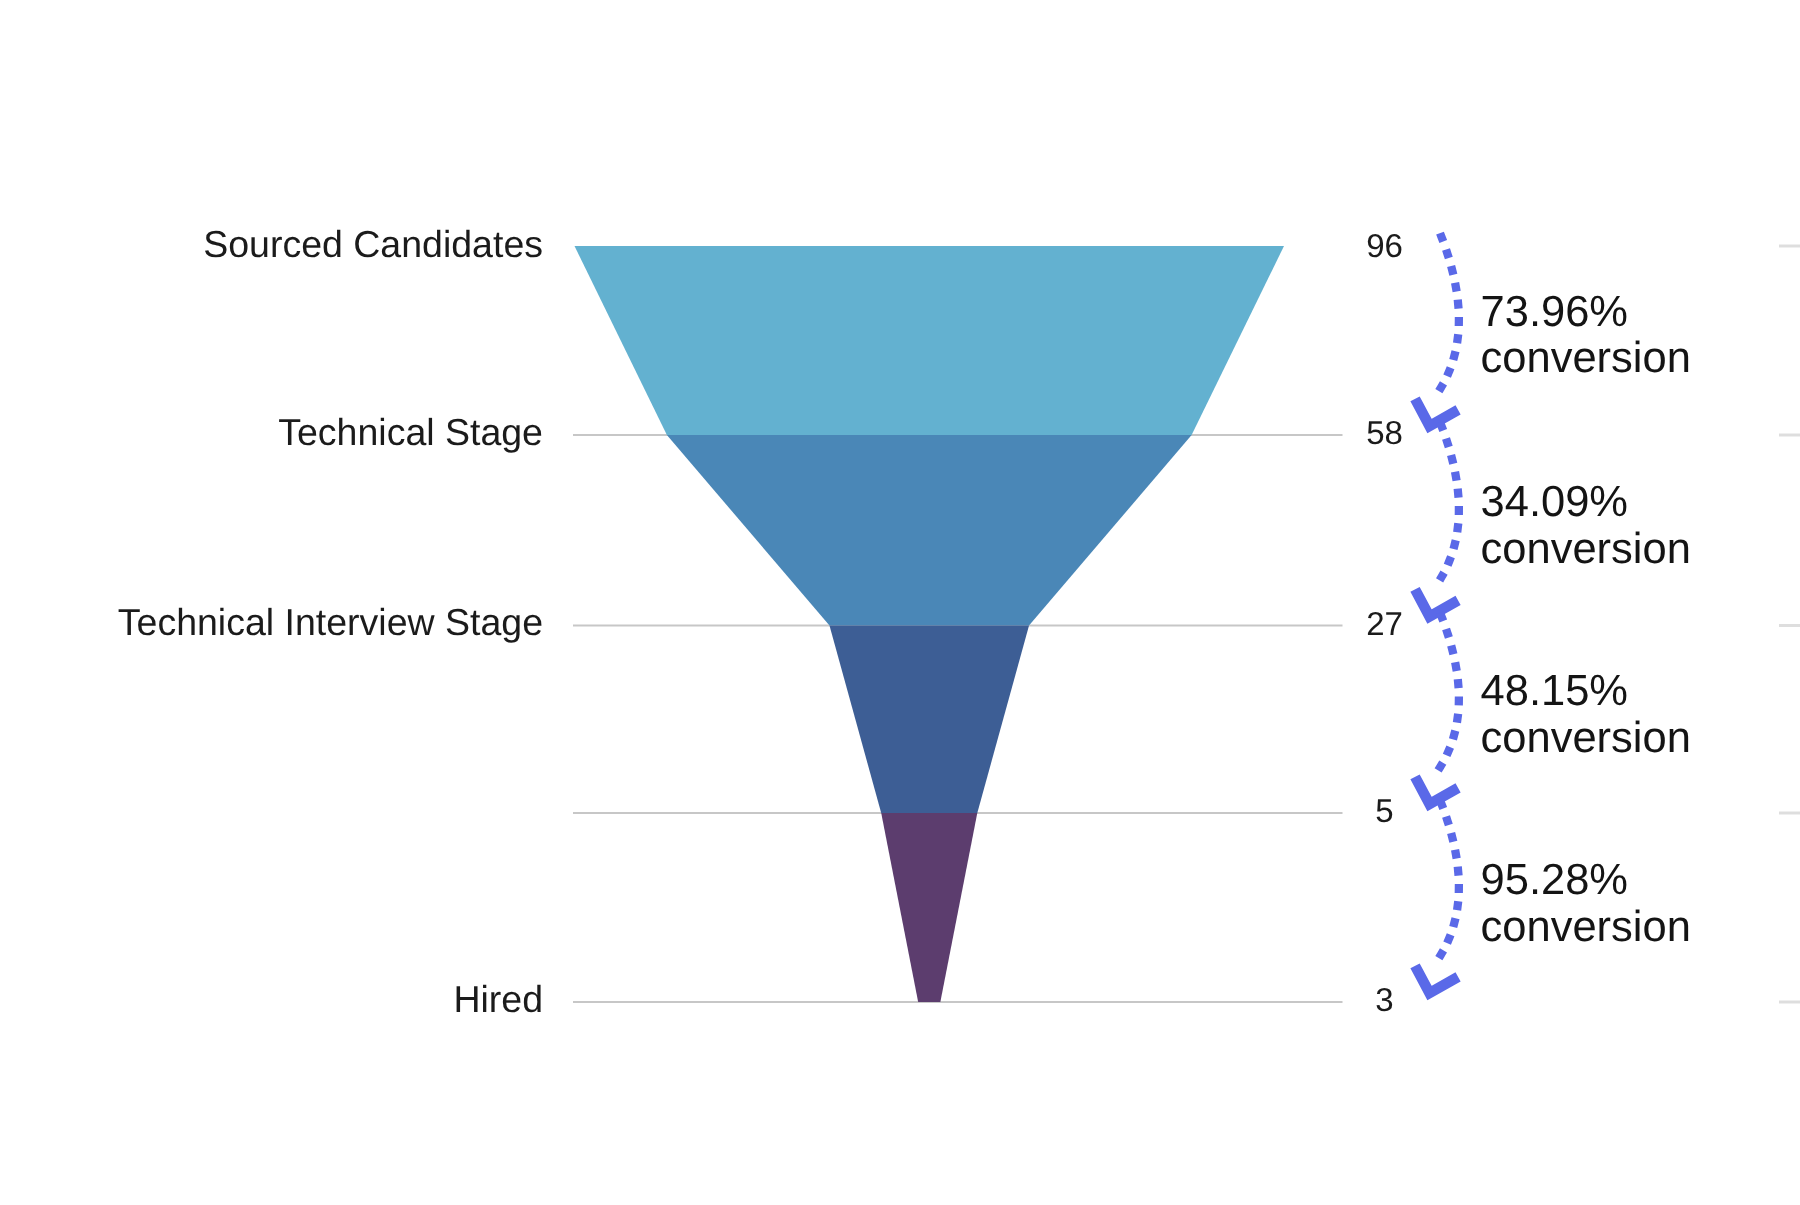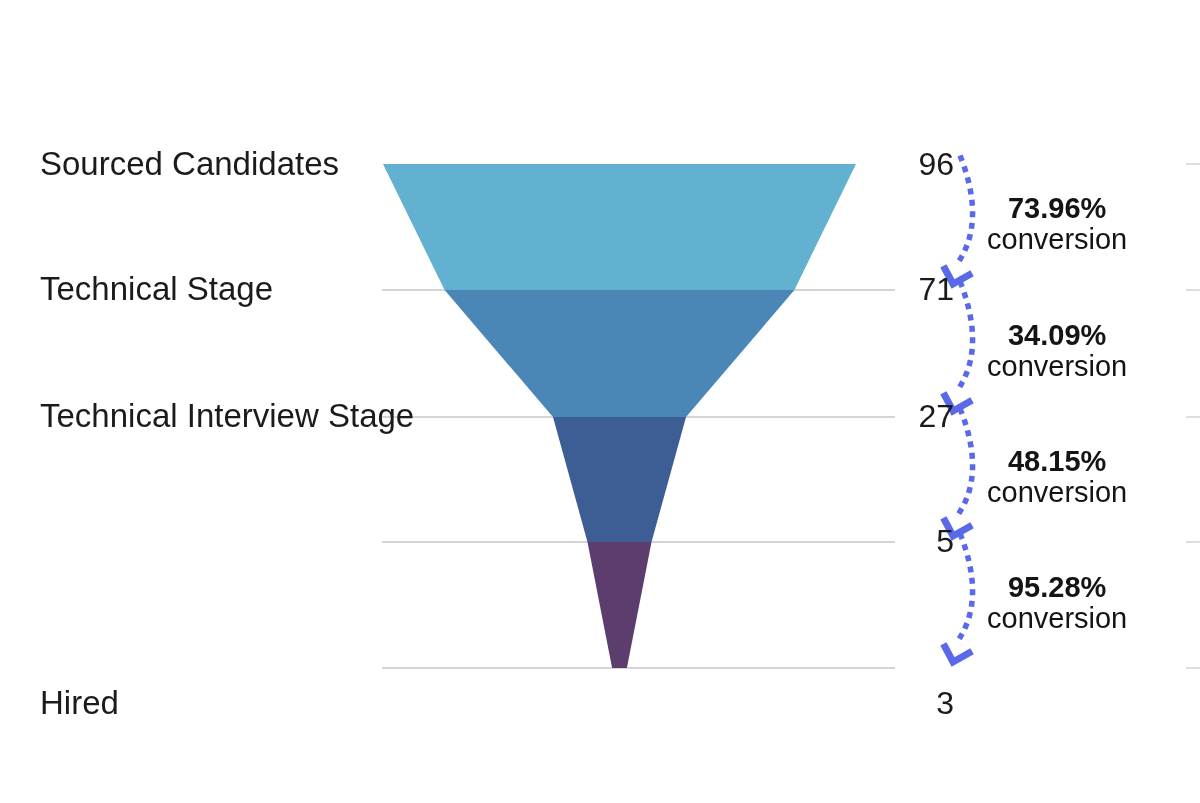--- a/index.html
+++ b/index.html
@@ -6,35 +6,35 @@
   .canvas{
     position:relative;
     width:1200px;height:803px;
     background:#ffffff;
     overflow:hidden;
     font-family:"Liberation Sans", sans-serif;
   }
   #funnel-svg{position:absolute;left:0;top:0;}
   .stage-label{
     position:absolute;left:40px;width:322px;
-    transform:translateY(-50%);
-    font-size:33px;color:#1b1b1b;white-space:nowrap;
+    text-align:right;transform:translateY(-50%);
+    font-size:25px;color:#1b1b1b;white-space:nowrap;
   }
   .stage-num{
     position:absolute;left:892px;width:62px;
-    text-align:right;transform:translateY(-50%);
-    font-size:32px;color:#1b1b1b;
+    text-align:center;transform:translateY(-50%);
+    font-size:22px;color:#1b1b1b;
   }
-  .y0{top:164px}.y1{top:289px}.y2{top:416px}.y3{top:541px}.y4{top:703px}
+  .y0{top:164px}.y1{top:289px}.y2{top:416px}.y3{top:541px}.y4{top:667px}
   .conv{
     position:absolute;left:987px;transform:translateY(-50%);
     font-size:29px;line-height:31px;color:#141414;white-space:nowrap;
   }
   .c0{top:224px}.c1{top:351px}.c2{top:477px}.c3{top:603px}
-  .conv .pct{font-weight:bold;display:block;text-align:center;}
+  .conv .pct{font-weight:normal;display:block;}
   .conv .lbl{display:block;}
 </style>
 </head>
 <body>
 
 <div class="canvas">
 
   <svg id="funnel-svg" width="1200" height="803" viewBox="0 0 1200 803">
       <line x1="382" y1="290" x2="895" y2="290" stroke="#c7c7c7" stroke-width="1.4"></line>
       <line x1="382" y1="417" x2="895" y2="417" stroke="#c7c7c7" stroke-width="1.4"></line>
@@ -58,21 +58,21 @@
       <path d="M 961 536 Q 986 601 957 642" fill="none" stroke="#5a69e8" stroke-width="5.5" stroke-dasharray="0.5 11" stroke-linecap="square"></path>
       <polyline points="945,647 953,662 969,653" fill="none" stroke="#5a69e8" stroke-width="7" stroke-linecap="square" stroke-linejoin="miter"></polyline>
     </svg>
 
   <div class="stage-label y0">Sourced Candidates</div>
   <div class="stage-label y1">Technical Stage</div>
   <div class="stage-label y2">Technical Interview Stage</div>
   <div class="stage-label y4">Hired</div>
 
   <div class="stage-num y0">96</div>
-  <div class="stage-num y1">71</div>
+  <div class="stage-num y1">58</div>
   <div class="stage-num y2">27</div>
   <div class="stage-num y3">5</div>
   <div class="stage-num y4">3</div>
 
   <div class="conv c0">
     <span class="pct">73.96%</span>
     <span class="lbl">conversion</span>
   </div>
   <div class="conv c1">
     <span class="pct">34.09%</span>

